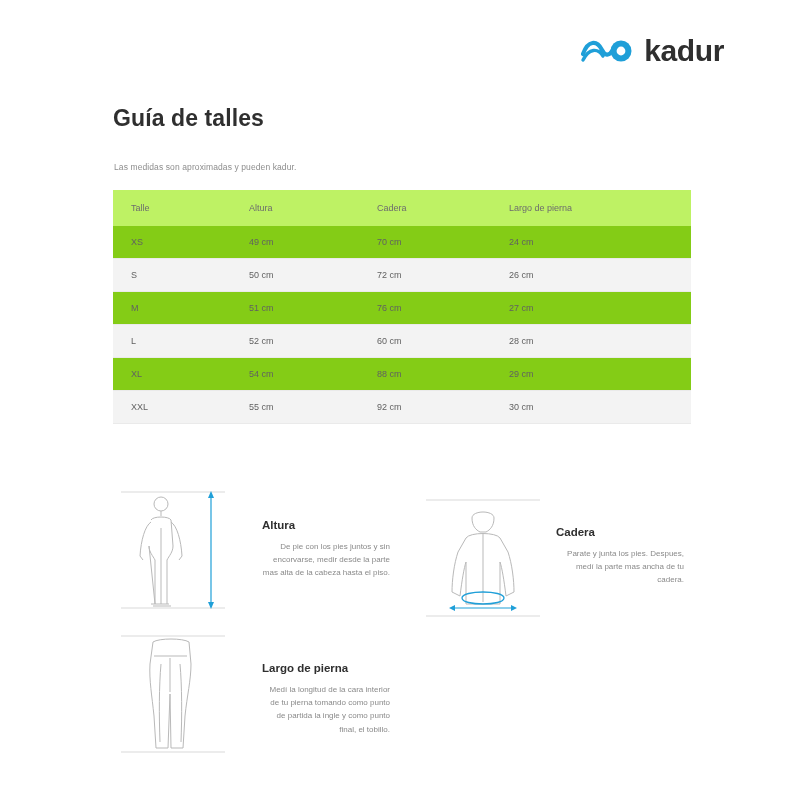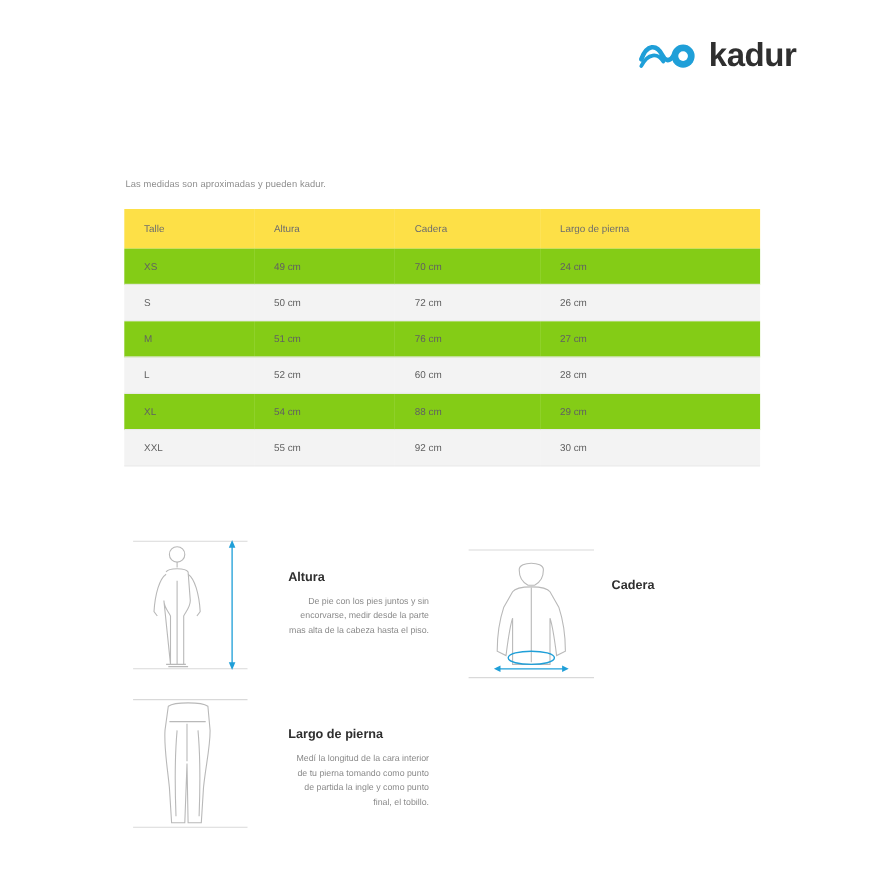--- a/index.html
+++ b/index.html
@@ -71,21 +71,21 @@
     top: 190px;
     width: 578px;
     border-collapse: collapse;
     font-size: 9px;
     color: #565656;
   }
   .size-table th {
     text-align: left;
     font-weight: normal;
     color: #6d6d6d;
-    background: #fde047;
+    background: #bef264;
     padding: 10px 0 10px 18px;
     font-size: 9px;
     height: 16px;
   }
   .size-table td {
     padding: 11px 0 11px 18px;
     font-size: 9px;
     color: #616161;
     border-bottom: 1px solid #eaeaea;
   }
@@ -147,20 +147,21 @@
   <div class="brand">
     <svg class="brand-mark" viewBox="0 0 54 34">
       <path d="M3 20 C 8 6, 17 6, 22 16 C 25 22, 29 22, 32 17" fill="none" stroke="#1f9fd8" stroke-width="4.2" stroke-linecap="round"></path>
       <path d="M3 26 C 9 14, 18 14, 23 22" fill="none" stroke="#1f9fd8" stroke-width="3.4" stroke-linecap="round"></path>
       <circle cx="41" cy="17" r="10.5" fill="#1f9fd8"></circle>
       <circle cx="41" cy="17" r="4.4" fill="#ffffff"></circle>
     </svg>
     <div class="brand-name">kadur</div>
   </div>
 
+  <div class="title">Guía de talles</div>
   <div class="subnote">Las medidas son aproximadas y pueden kadur.</div>
 
   <table class="size-table">
     <colgroup>
       <col class="c1">
         <col class="c2">
         <col class="c3">
         <col class="c4">
     </colgroup>
     <thead>
@@ -242,20 +243,21 @@
       <path d="M46 44 C 50 38, 76 38, 80 44 L88 58 C 92 70, 94 86, 94 98 L86 102 C 84 86, 82 74, 80 68 L80 110 L46 110 L46 68 C 44 74, 42 86, 40 102 L32 98 C 32 86, 34 70, 38 58 Z"></path>
       <path d="M63 40 L63 108"></path>
     </g>
     <path d="M42 104 C 42 96, 84 96, 84 104 C 84 112, 42 112, 42 104 Z" fill="none" stroke="#1f9fd8" stroke-width="1.3"></path>
     <line x1="32" y1="114" x2="94" y2="114" stroke="#1f9fd8" stroke-width="1.1"></line>
     <polygon points="29,114 35,111 35,117" fill="#1f9fd8"></polygon>
     <polygon points="97,114 91,111 91,117" fill="#1f9fd8"></polygon>
   </svg>
   <div class="block" id="txt-cadera">
     <div class="block-head">Cadera</div>
+    <div class="block-text">Parate y junta los pies. Despues, medí la parte mas ancha de tu cadera.</div>
   </div>
 
   <svg class="fig" id="fig-pierna" width="130" height="128" viewBox="0 0 130 128">
     <line x1="8" y1="6" x2="112" y2="6" stroke="#d9d9d9" stroke-width="1"></line>
     <line x1="8" y1="122" x2="112" y2="122" stroke="#d9d9d9" stroke-width="1"></line>
     <g fill="none" stroke="#b9b9b9" stroke-width="1">
       <path d="M40 12 C 46 8, 70 8, 76 12 L78 34 C 78 50, 74 66, 72 86 L70 118 L58 118 L57 64 L55 118 L43 118 L41 86 C 39 66, 36 50, 37 34 Z"></path>
       <path d="M41 26 L74 26"></path>
       <path d="M57 28 L57 62"></path>
       <path d="M48 34 C 46 56, 46 86, 47 112"></path>

